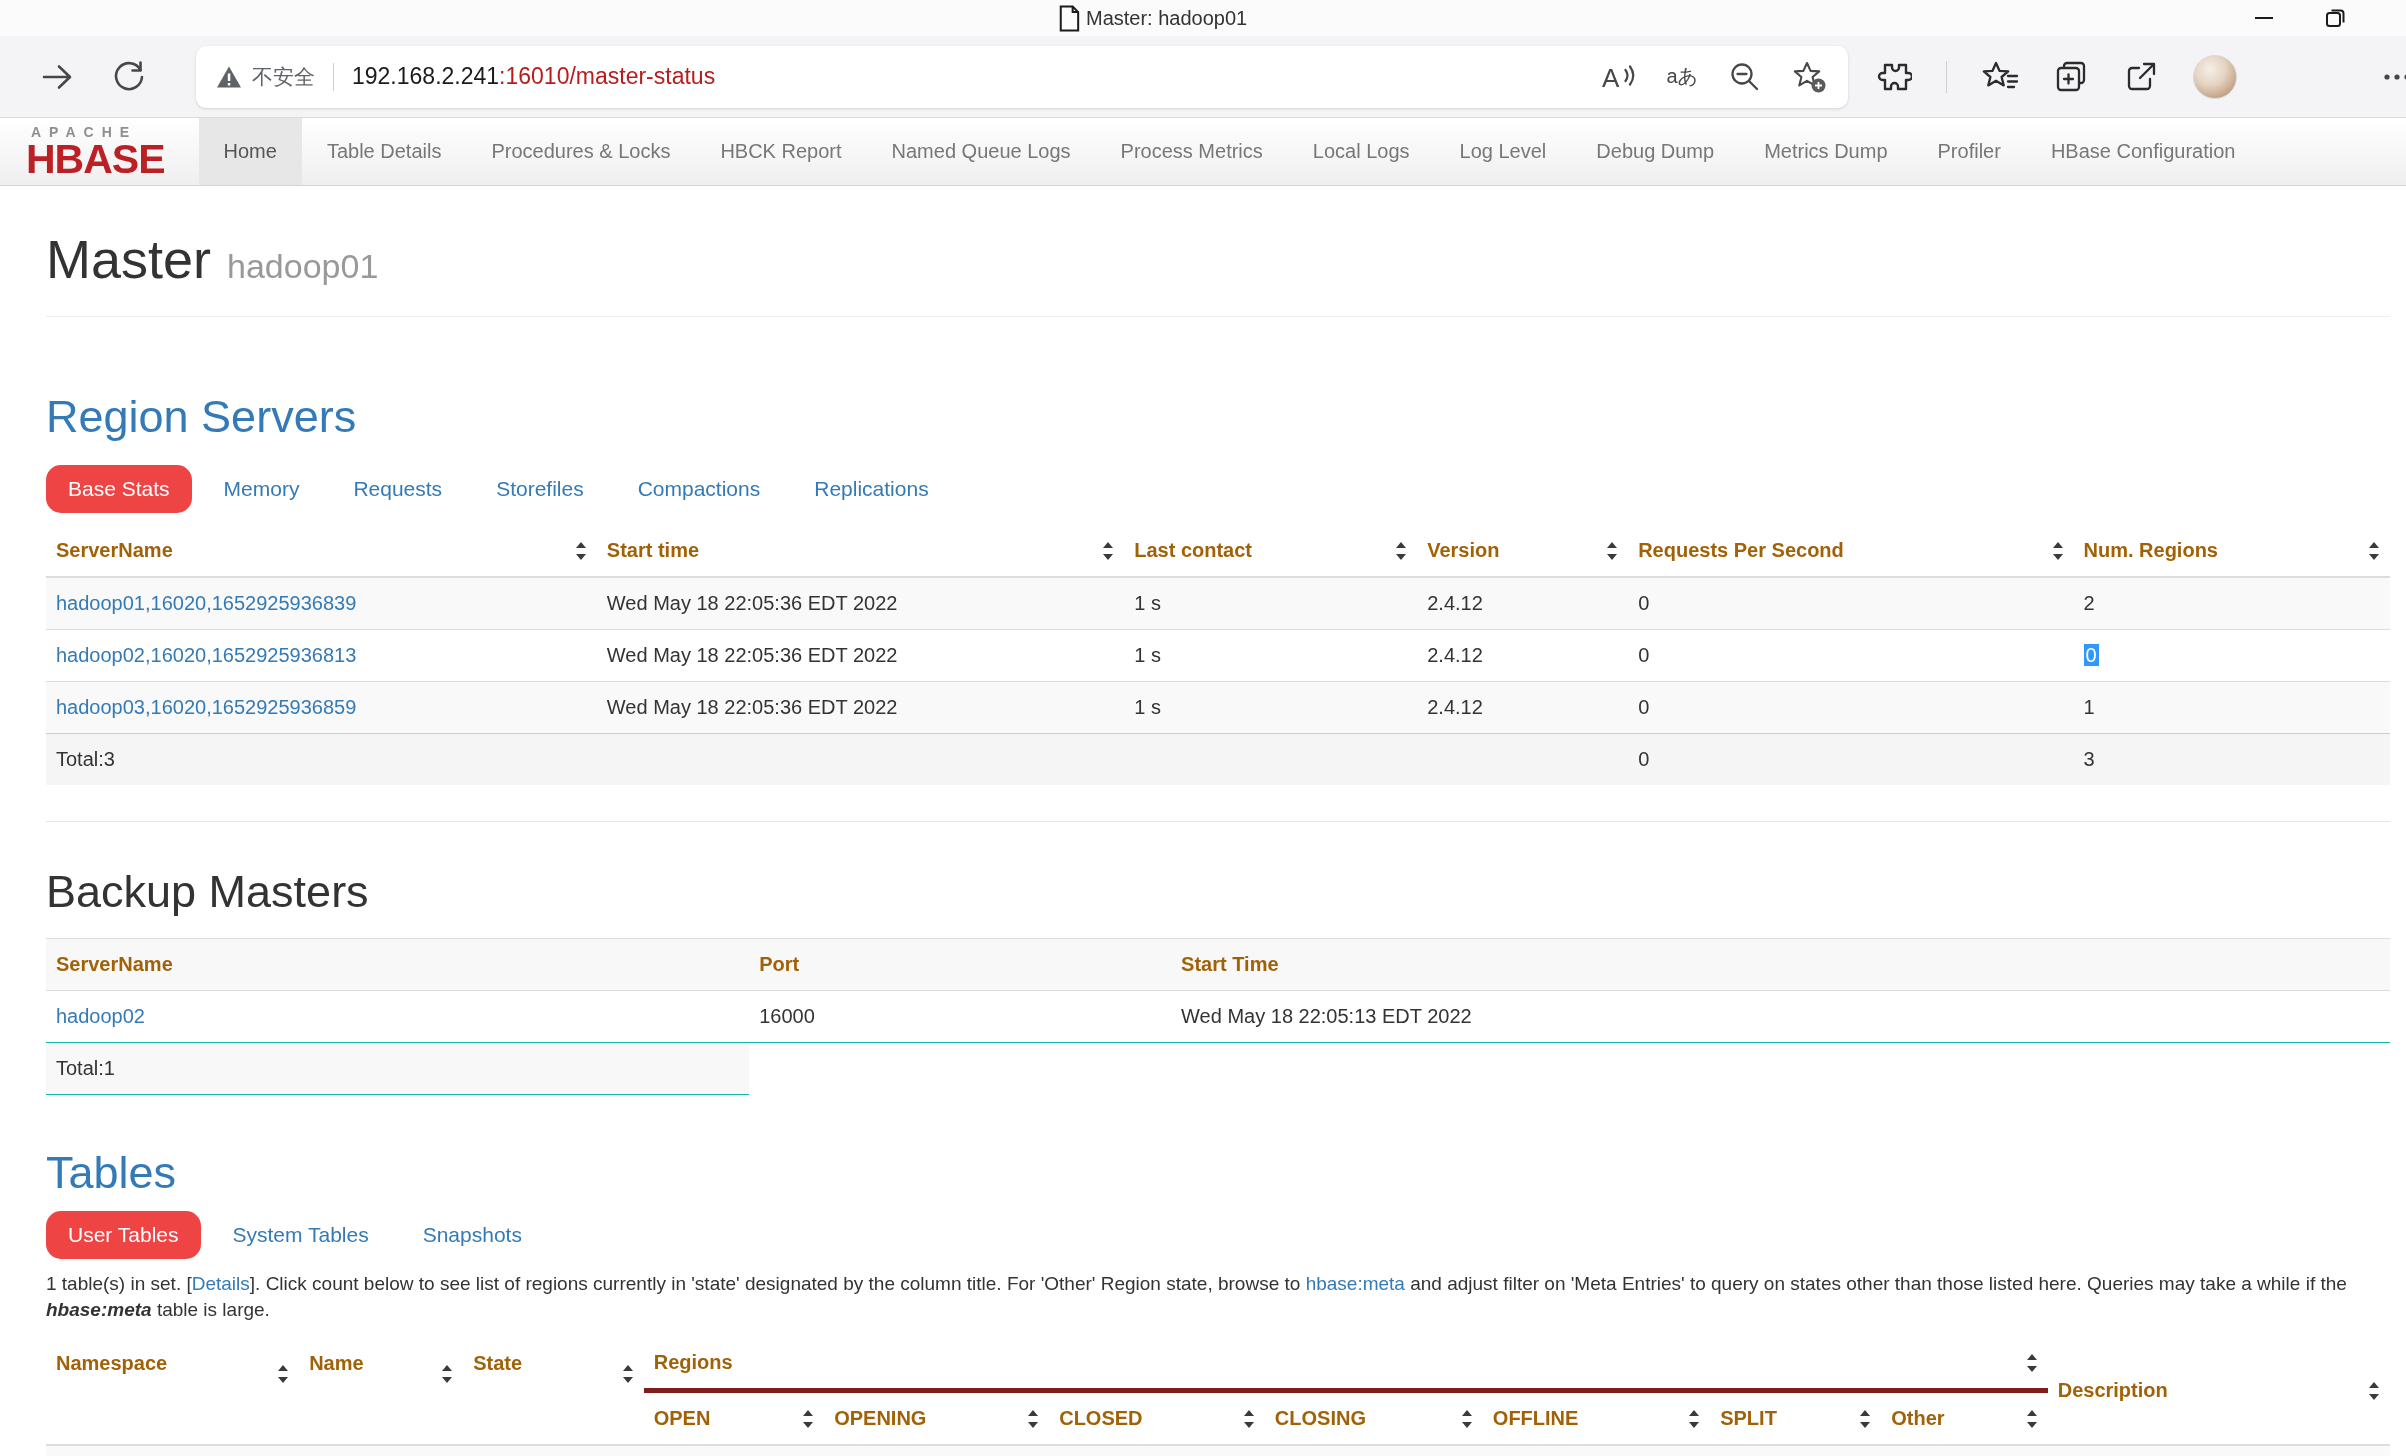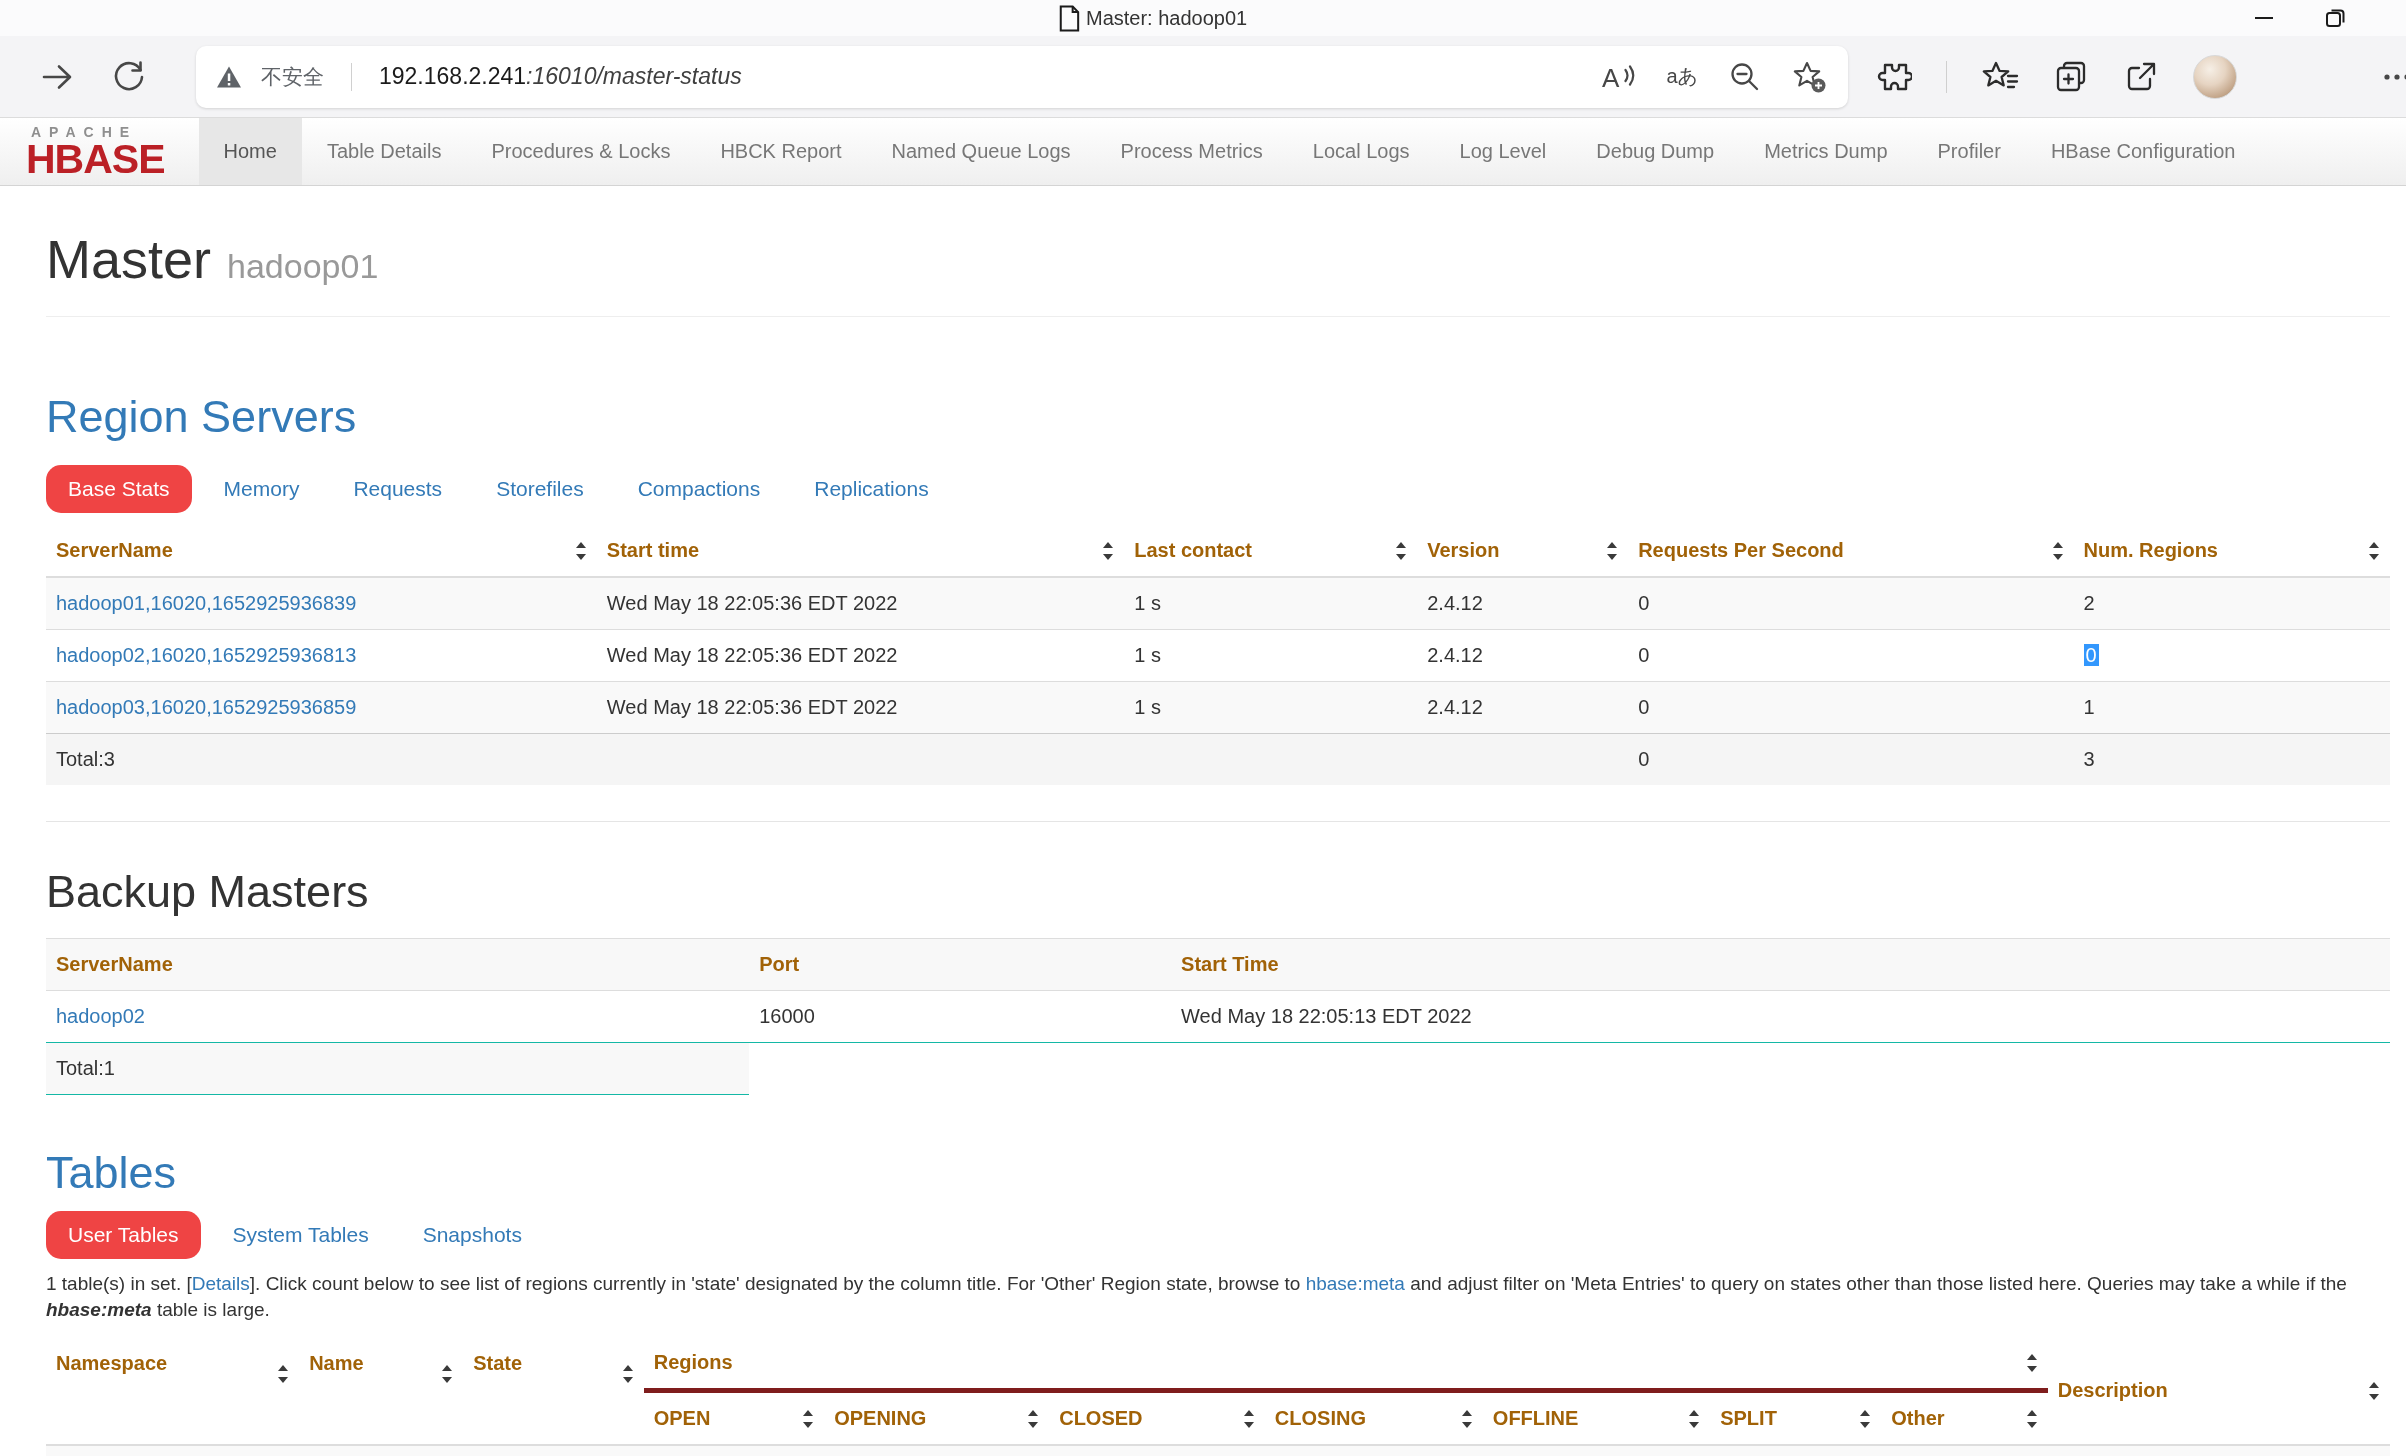--- a/index.html
+++ b/index.html
@@ -8,26 +8,26 @@
 
   
   .titlebar { position:relative; height:36px; background:#fbfbfc; }
   .tab-info { position:absolute; left:1058px; top:2px; height:32px; display:flex; align-items:center; gap:6px; }
   .tab-title { font-size:20px; color:#333; }
   .win-controls { position:absolute; right:34px; top:0; height:36px; display:flex; }
   .win-btn { width:72px; height:36px; display:flex; align-items:center; justify-content:center; }
 
   .toolbar { height:82px; background:#f4f4f6; border-bottom:1px solid #dcdcdc; display:flex; align-items:center; padding:0 0 0 34px; position:relative; }
   .tb-btn { width:46px; height:46px; display:flex; align-items:center; justify-content:center; margin-right:26px; border-radius:6px; }
-  .addr-bar { margin-left:18px; width:1652px; height:62px; background:#fff; border-radius:10px; box-shadow:0 1px 3px rgba(0,0,0,.14); display:flex; align-items:center; padding:0 20px;gap:9px; }
+  .addr-bar { margin-left:18px; width:1652px; height:62px; background:#fff; border-radius:10px; box-shadow:0 1px 3px rgba(0,0,0,.14); display:flex; align-items:center; padding:0 20px; }
   .sec-label { font-size:21px; color:#5f6368; margin-left:10px; white-space:nowrap; }
   .addr-divider { width:1px; height:28px; background:#d0d0d0; margin:0 18px; }
   .url { font-size:23px; flex:1; white-space:nowrap; overflow:hidden; }
   .url .host { color:#1b1b1b; }
-  .url .path { color:#404040;font-style:italic; }
+  .url .path { color:#b91c1c; }
   .bar-icons { display:flex; align-items:center; gap:30px; margin-left:20px; }
   .out-icons { display:flex; align-items:center; gap:34px; margin-left:28px; }
   .v-divider { width:1px; height:32px; background:#cfcfcf; }
   .avatar { width:44px; height:44px; border-radius:50%;
     background:radial-gradient(circle at 38% 32%, #f6efe6 0%, #e6d4c2 40%, #c2a488 75%, #8a6f58 100%);
     border:1px solid #d8d8d8; }
   .dots { position:absolute; right:-6px; top:50%; transform:translateY(-50%); }
 
   
   .hb-navbar { height:68px; display:flex; align-items:stretch; background:linear-gradient(#ffffff,#efefef); border-bottom:1px solid #d4d4d4; padding-left:14px; }

